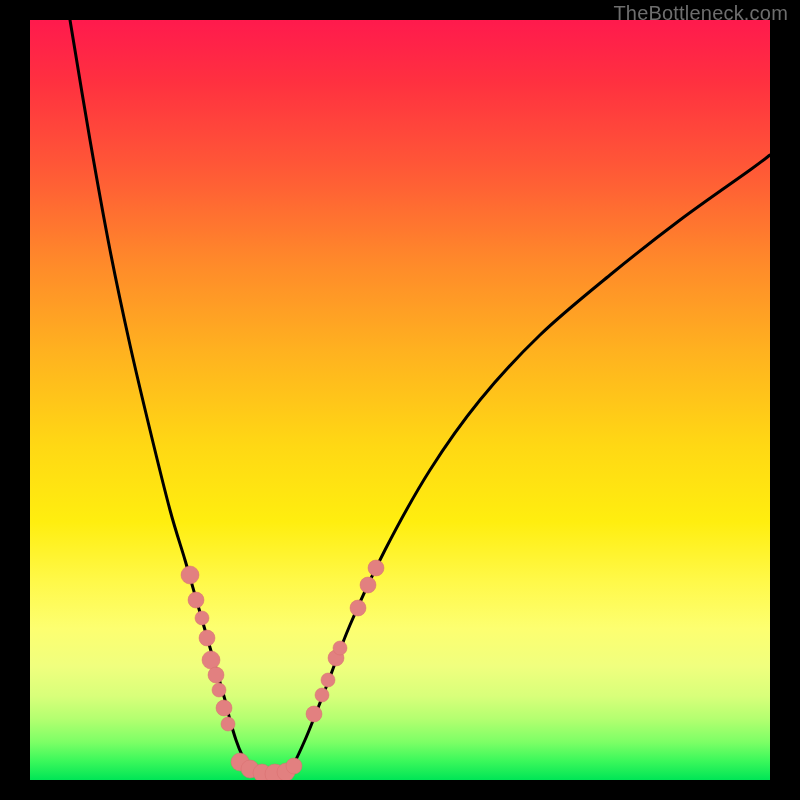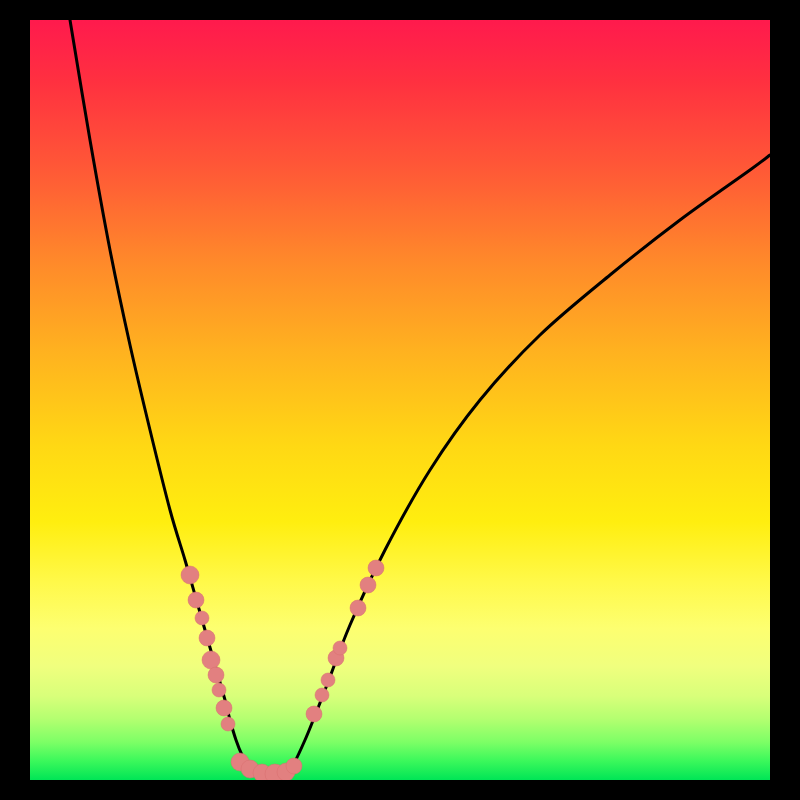--- a/index.html
+++ b/index.html
@@ -94,13 +94,14 @@
           <circle cx="292" cy="675" r="7" class="dot"></circle>
           <circle cx="298" cy="660" r="7" class="dot"></circle>
           <circle cx="306" cy="638" r="8" class="dot"></circle>
           <circle cx="310" cy="628" r="7" class="dot"></circle>
           <circle cx="328" cy="588" r="8" class="dot"></circle>
           <circle cx="338" cy="565" r="8" class="dot"></circle>
           <circle cx="346" cy="548" r="8" class="dot"></circle>
         </g>
     </svg>
   </div>
+  <div class="watermark">TheBottleneck.com</div>
 </div>
 
 </body></html>

